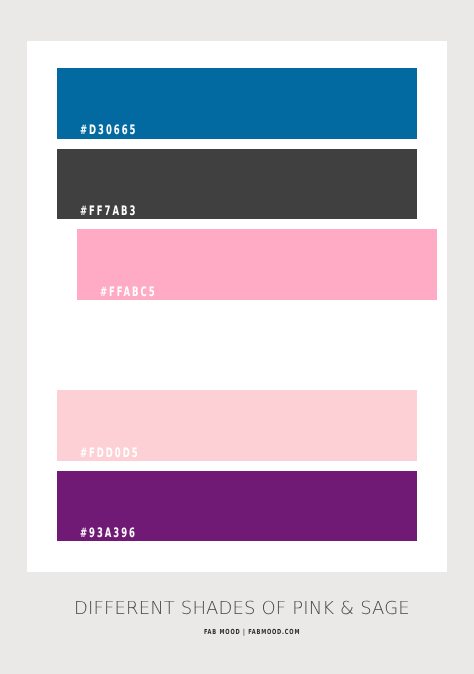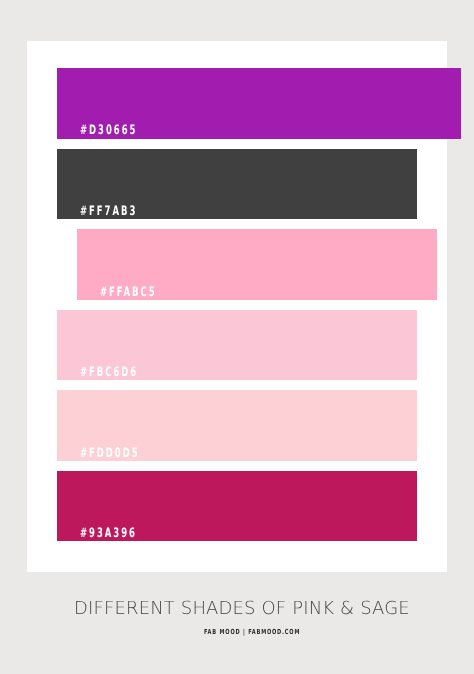--- a/index.html
+++ b/index.html
@@ -61,46 +61,41 @@
     transform:scaleX(0.80);transform-origin:left top;
   }
 </style>
 </head>
 <body style="background: rgb(234, 233, 231);">
 
 <div class="page">
   <div class="card" style="background: rgb(255, 255, 255);"></div>
 
   <div class="swatches">
-    <div class="swatch s0" style="background: #a21caf; padding-left: 44px;">
+    <div class="swatch s0" style="background: #0369a1;">
       <span class="hex-wrap">
           <span class="hex" style="color: rgb(255, 255, 255);">#D30665</span>
         </span>
     </div>
     <div class="swatch s1" style="background: #404040;">
       <span class="hex-wrap">
           <span class="hex" style="color: rgb(255, 255, 255);">#FF7AB3</span>
         </span>
     </div>
     <div class="swatch s2" style="background: rgb(255, 171, 197); margin-left: 20px;">
       <span class="hex-wrap">
           <span class="hex" style="color: rgb(255, 255, 255);">#FFABC5</span>
         </span>
     </div>
-    <div class="swatch s3" style="background: rgb(251, 198, 214);">
-      <span class="hex-wrap">
-          <span class="hex" style="color: rgb(255, 255, 255);">#FBC6D6</span>
-        </span>
-    </div>
     <div class="swatch s4" style="background: rgb(253, 208, 213); text-decoration: underline;">
       <span class="hex-wrap">
           <span class="hex" style="color: rgb(255, 255, 255);">#FDD0D5</span>
         </span>
     </div>
-    <div class="swatch s5" style="background: #be185d; text-align: right;">
+    <div class="swatch s5" style="background: #701a75; text-align: right;">
       <span class="hex-wrap">
           <span class="hex" style="color: rgb(255, 255, 255);">#93A396</span>
         </span>
     </div>
   </div>
 
   <div class="caption">
     <div class="title" style="color: rgb(71, 71, 66);">DIFFERENT SHADES OF PINK &amp; SAGE</div>
     <div class="subtitle" style="color: rgb(43, 43, 43);">FAB MOOD | FABMOOD.COM</div>
   </div>

